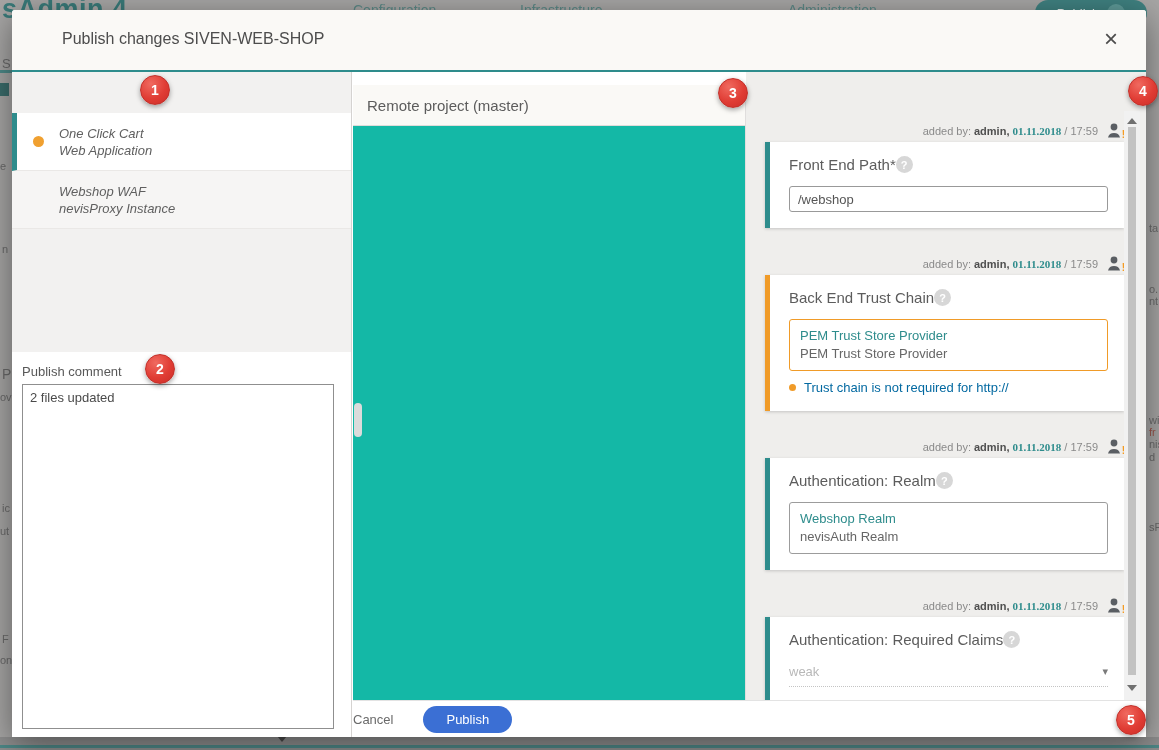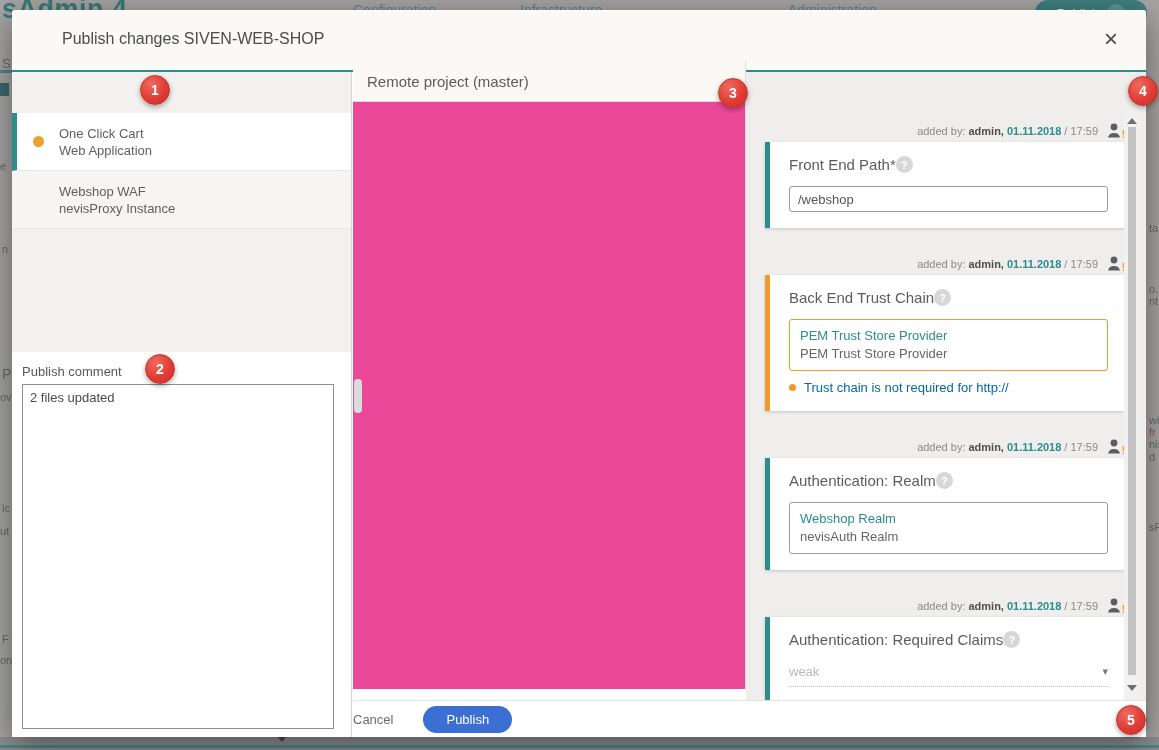--- a/index.html
+++ b/index.html
@@ -36,45 +36,45 @@
   .col-left { position:absolute; left:0; top:62px; width:340px; height:665px; background:#f2f1f0; border-right:1px solid #d5d3d1; }
   .cf-head { position:absolute; left:0; top:0; width:100%; height:41px; background:#faf9f6; border-bottom:1px solid #e2e0de;
              display:flex; align-items:center; padding-left:16px;margin-top:48px; }
   .cf-label { font-size:15px; color:#5c5c5c; }
   .dot { width:11px; height:11px; border-radius:50%; background:#f0a030; display:inline-block; }
   .cf-head .dot { margin-left:14px; }
   .file-list { position:absolute; left:0; top:41px; width:100%; }
   .file-item { height:58px; display:flex; align-items:center; padding-left:21px; border-bottom:1px solid #eae8e6; background:#f6f5f4; cursor:pointer; }
   .file-item.selected { background:#fff; border-left:5px solid #2e8c8c; padding-left:16px; }
   .file-dot-cell { width:11px; margin-right:15px; flex:none; }
-  .file-text div { font-size:13px; color:#5f5f5f; line-height:17px; }
+  .file-text div { font-size:13px; color:#5f5f5f; line-height:17px;font-style:italic; }
   .comment-panel { position:absolute; left:0; top:280px; right:0; bottom:0; background:#fff; }
   .comment-label { position:absolute; left:10px; top:12px; font-size:13px; color:#585858; }
   .comment-box { position:absolute; left:10px; top:32px; width:312px; height:345px; border:1px solid #8f8f8f;
                  font-family:"Liberation Sans", sans-serif; font-size:13px; color:#4a4a4a; padding:5px 7px; resize:none; background:#fff; }
 
   
-  .col-remote { position:absolute; left:341px; top:51px; width:393px; height:628px; background:#ec4899; border-right:1px solid #e0dedd; }
+  .col-remote { position:absolute; left:341px; top:75px; width:393px; height:628px; background:#14b8a6; border-right:1px solid #e0dedd; }
   .rp-head { position:absolute; left:0; top:0; width:100%; height:41px; background:#faf9f6; border-bottom:1px solid #dedcda;
              display:flex; align-items:center; padding-left:14px; }
   .rp-label { font-size:15px; color:#5c5c5c; }
   .rp-thumb { position:absolute; left:1px; top:318px; width:8px; height:34px; background:#dbdbdb; border-radius:4px; }
 
   
   .col-local { position:absolute; left:734px; top:62px; width:400px; height:628px; background:#efeeec; }
   .lp-head { position:absolute; left:0; top:2px; width:399px; height:37px; background:#2e8c8c; color:#fff;
              display:flex; align-items:center; padding:0 12px 0 22px; }
   .lp-title { font-size:15px; flex:1; }
   .lp-toggle-label { font-size:13px; font-weight:bold; margin-right:12px; }
   .toggle { position:relative; width:34px; height:14px; border-radius:7px; background:#9dbde6; margin-right:8px; cursor:pointer; flex:none; }
   .toggle-knob { position:absolute; right:-3px; top:-3px; width:20px; height:20px; border-radius:50%; background:#4189d6; box-shadow:0 1px 3px rgba(0,0,0,.35); }
   .lp-body { position:absolute; left:0; top:39px; right:22px; bottom:0; overflow:hidden; padding:12px 0 0 19px; }
   .meta-row { display:flex; justify-content:flex-end; align-items:center; gap:3px; font-size:11px; color:#8a8a8a; margin-bottom:4px; }
   .meta-user { font-weight:bold; color:#4f4f4f; }
-  .meta-date { font-weight:bold; color:#2e8c8c; }
+  .meta-date { font-weight:bold; color:#2e8c8c;font-family:Liberation Serif, serif; }
   .user-ico { position:relative; width:17px; height:15px; margin-left:6px; flex:none; }
   .user-ico svg { display:block; }
   .user-alert { position:absolute; right:-1px; bottom:-2px; font-size:10px; font-weight:bold; color:#f59b22; }
   .card { background:#fff; border-left:5px solid #2e8c8c; box-shadow:0 1px 3px rgba(0,0,0,.18);
           padding:14px 16px 16px 19px; margin-bottom:28px; }
   .card.orange { border-left-color:#f09b28; }
   .card-title-row { display:flex; justify-content:flex-start; align-items:flex-start; }
   .card-title { font-size:15px; color:#5c5c5c; }
   .help { width:17px; height:17px; border-radius:50%; background:#d7d7d7; color:#fff; font-size:11px; font-weight:bold;
           display:flex; align-items:center; justify-content:center; flex:none; cursor:pointer; }

